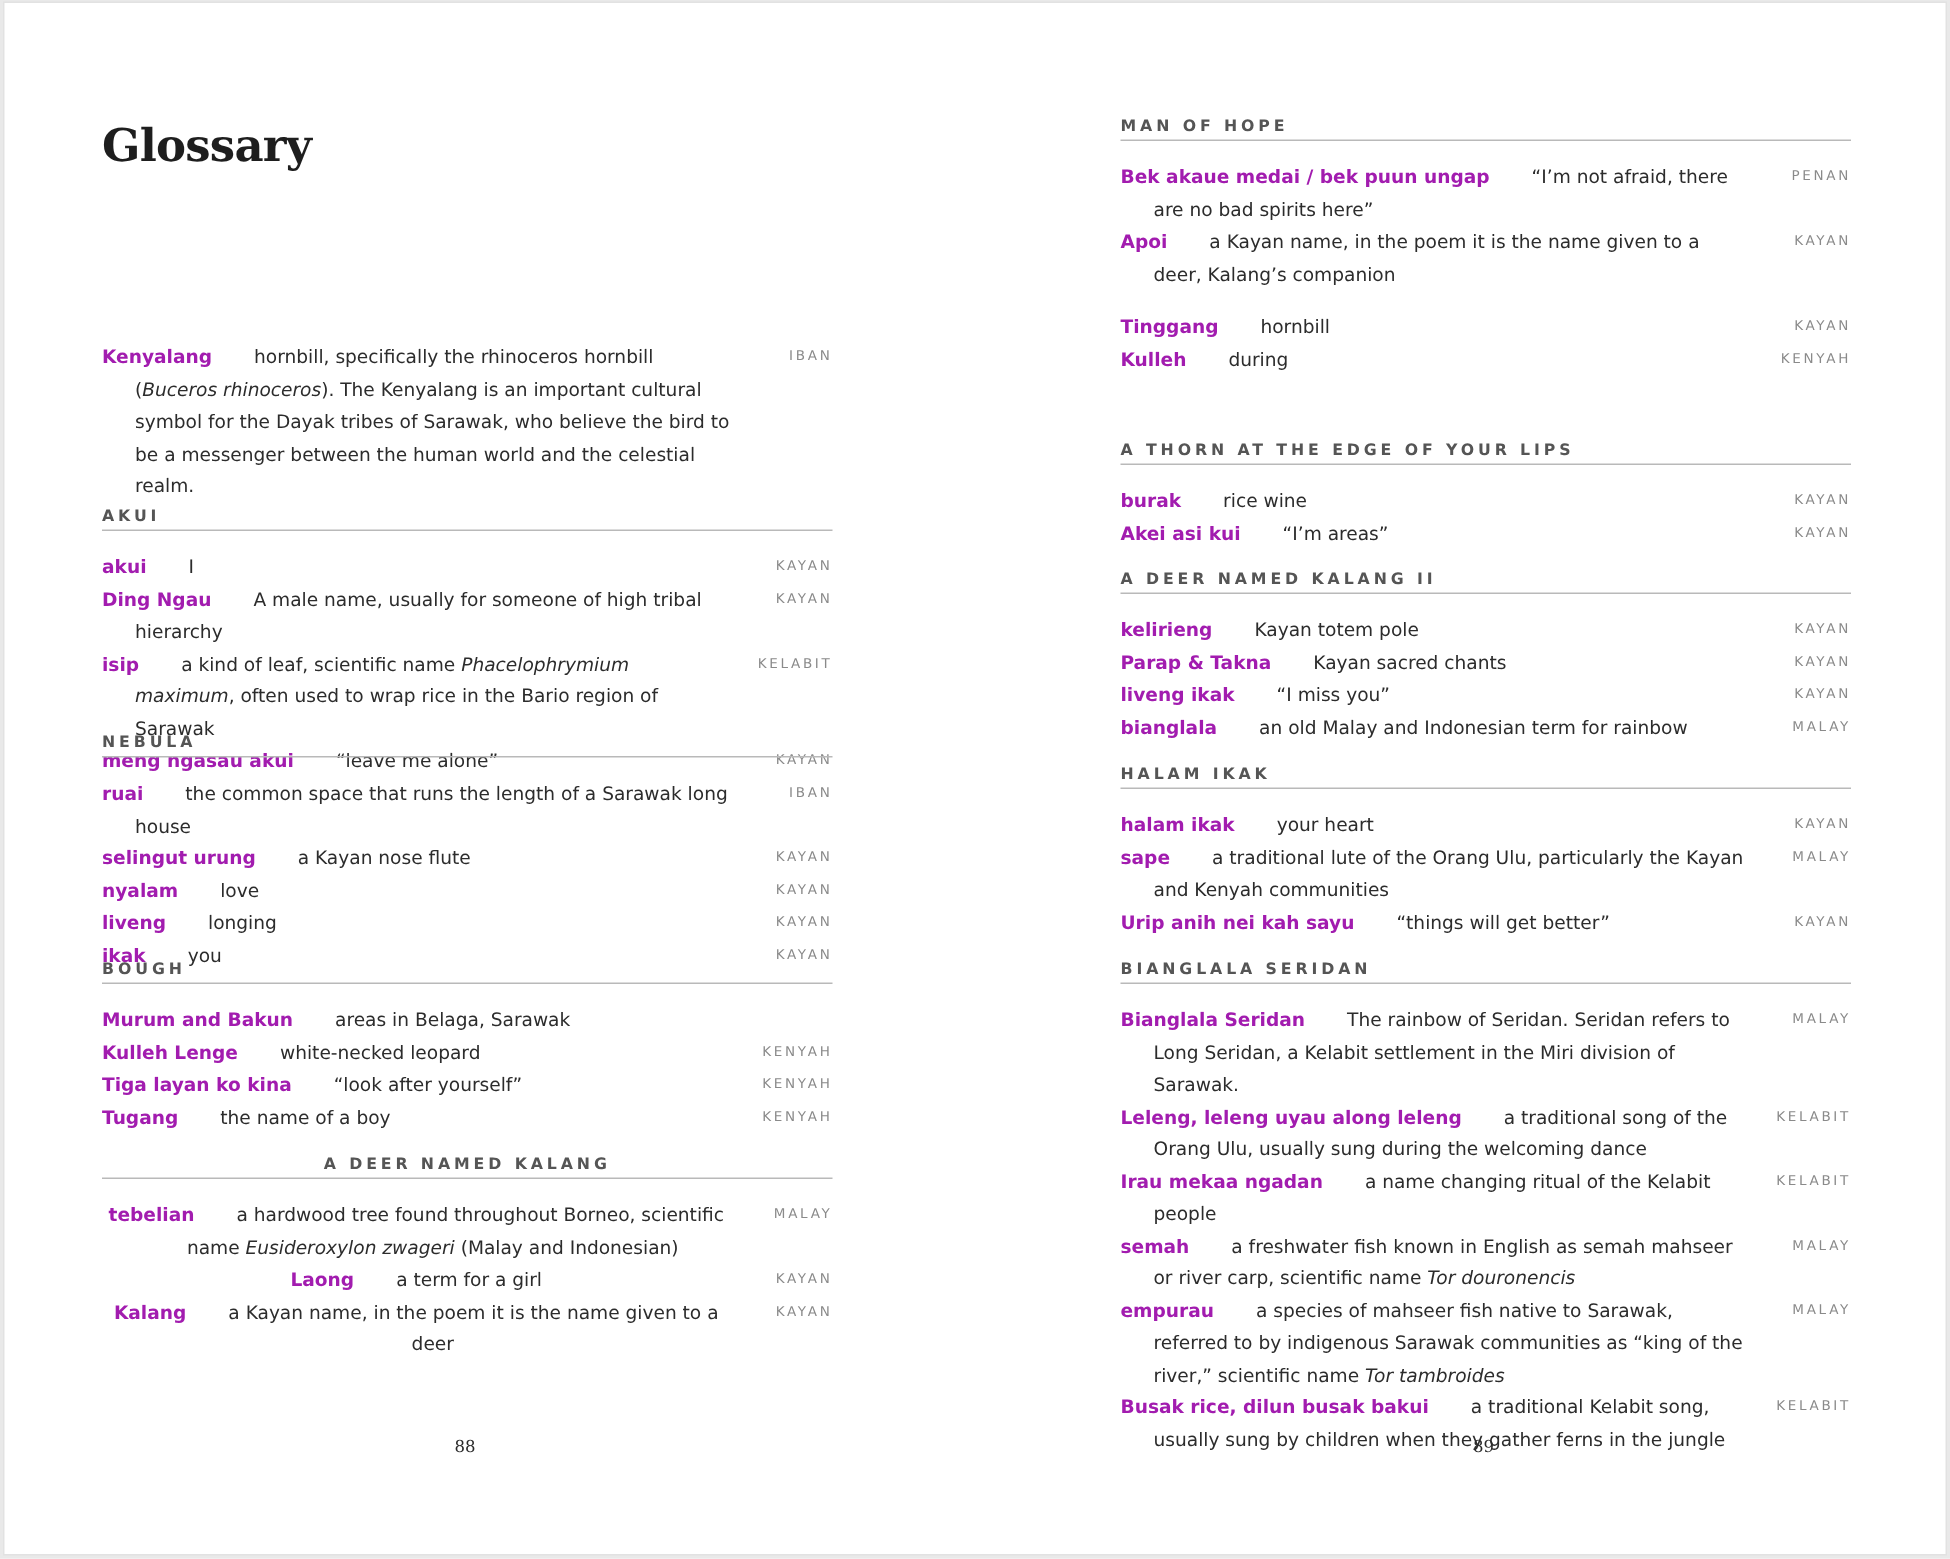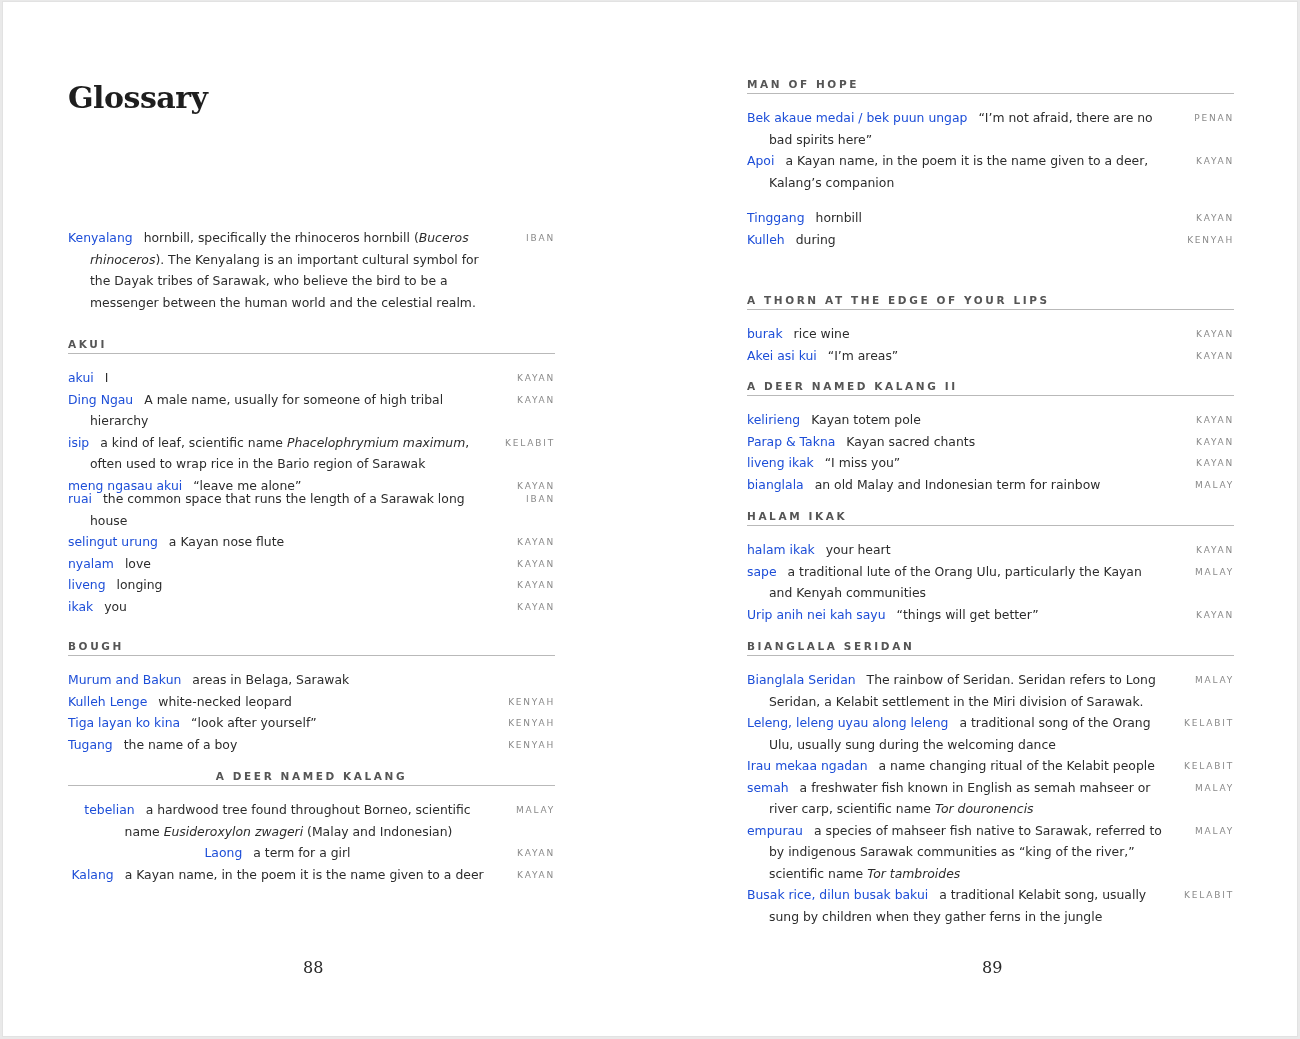--- a/index.html
+++ b/index.html
@@ -65,41 +65,41 @@
       position: relative;
       font-family: "DejaVu Sans", sans-serif;
       font-size: 12.4px;
       line-height: 21.5px;
       color: #2c2c2c;
       padding-right: 68px;
       padding-left: 22px;
       text-indent: -22px;
     }
     .term {
-      color: #1d4ed8;
-      font-weight: normal;
-      margin-right: 11px;
+      color: #a21caf;
+      font-weight: bold;
+      margin-right: 28px;
     }
     .def .it { font-style: italic; }
     .lang {
       position: absolute;
       right: 0;
       top: 0;
       text-indent: 0;
       font-family: "DejaVu Sans", sans-serif;
       font-size: 9px;
       letter-spacing: 1.8px;
       color: #8a8a8a;
       line-height: 22px;
     }
     .page-number {
       position: absolute;
       top: 956px;
       font-family: "DejaVu Serif", serif;
-      font-size: 16px;
+      font-size: 11px;
       color: #2a2a2a;
     }
   </style>
 </head>
 <body>
 
 <div class="spread">
 
   <div class="page left">
     <h1 class="title">Glossary</h1>
@@ -125,20 +125,21 @@
         <span class="term">isip</span><span class="def"><span>a kind of leaf, scientific name </span><span class="it">Phacelophrymium maximum</span><span>, often used to wrap rice in the Bario region of Sarawak</span></span>
         <span class="lang">KELABIT</span>
       </div>
       <div class="entry">
         <span class="term">meng ngasau akui</span><span class="def">“leave me alone”</span>
         <span class="lang">KAYAN</span>
       </div>
     </div>
 
     <div class="section" style="top:486px;">
+      <div class="section-heading">NEBULA</div>
       <div class="entry">
         <span class="term">ruai</span><span class="def">the common space that runs the length of a Sarawak long house</span>
         <span class="lang">IBAN</span>
       </div>
       <div class="entry">
         <span class="term">selingut urung</span><span class="def">a Kayan nose flute</span>
         <span class="lang">KAYAN</span>
       </div>
       <div class="entry">
         <span class="term">nyalam</span><span class="def">love</span>

